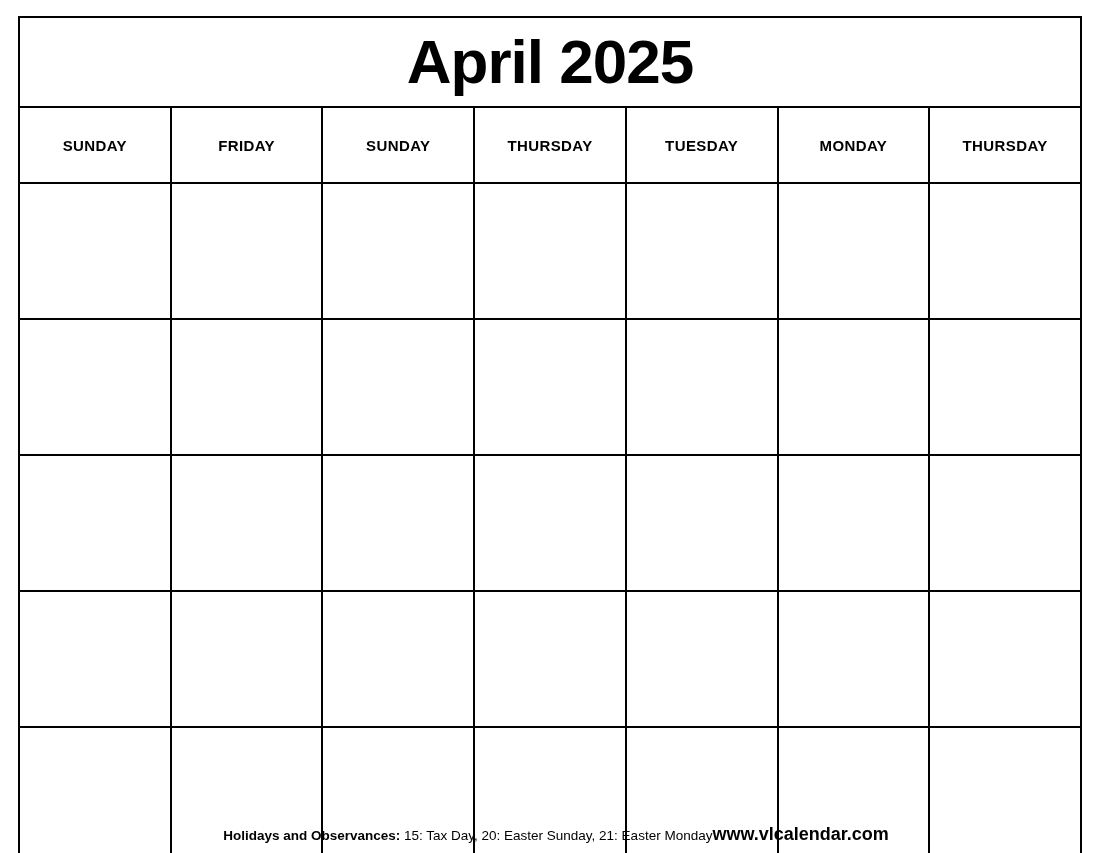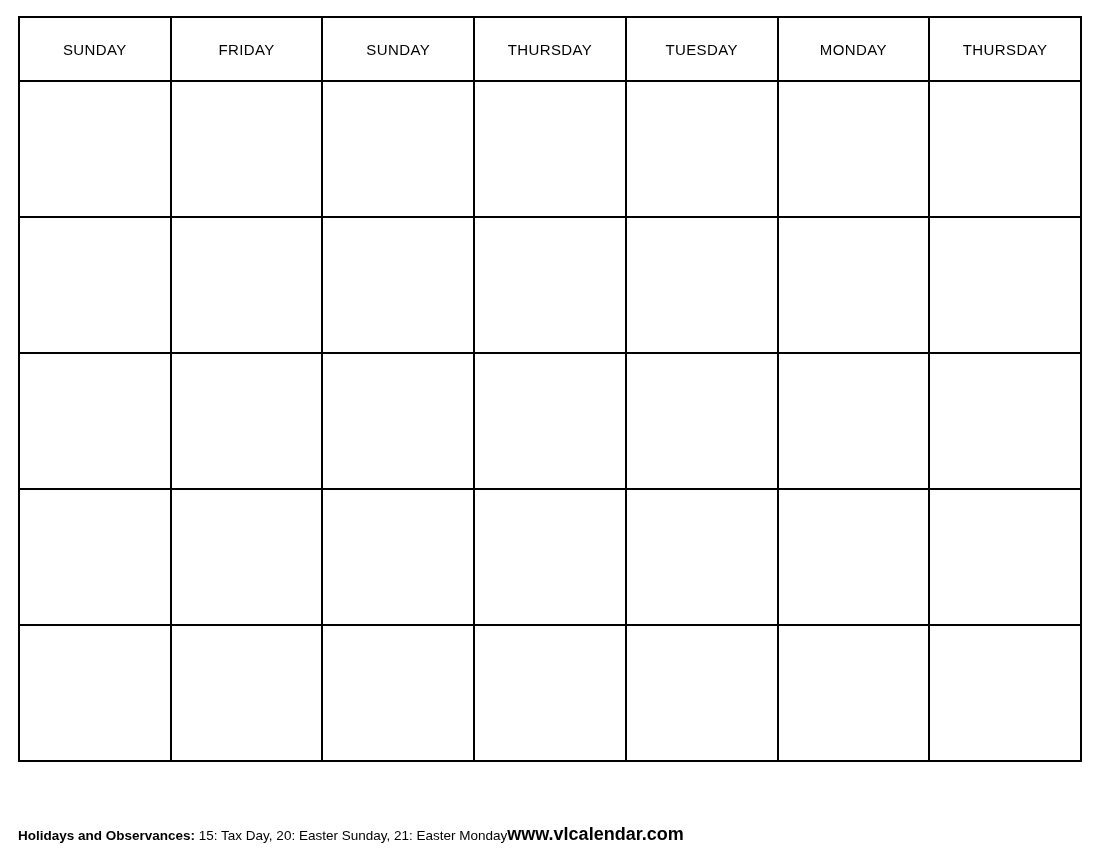--- a/index.html
+++ b/index.html
@@ -42,42 +42,42 @@
     font-weight: bold;
     letter-spacing: -1px;
     line-height: 88px;
     font-family: "Liberation Sans", sans-serif;
   }
 
   .dow-cell {
     border: 2px solid #000;
     text-align: center;
     font-size: 15px;
-    font-weight: normal;
+    font-weight: bold;
     letter-spacing: 0.4px;
     height: 46px;
-    padding: 8px;
+    padding: 14px;
   }
 
   .day-cell {
     border: 2px solid #000;
     height: 128px;
     padding: 3px 5px;
     vertical-align: top;
     font-size: 15px;
     font-weight: bold;
   }
 
   .footer {
     position: absolute;
     left: 18px;
     right: 6px;
     bottom: 8px;
     display: flex;
-    justify-content: flex-start;
+    justify-content: center;
     align-items: baseline;
     font-size: 13.5px;
   }
   .footer-left {
     font-weight: normal;
   }
   .footer-left .strong {
     font-weight: bold;
   }
   .footer-right {
@@ -85,20 +85,25 @@
     font-size: 18px;
   }
 </style>
 </head>
 <body>
 
 <div class="page">
 
   <table class="calendar">
     <tbody>
+        <tr>
+      <td class="title-cell" colspan="7">
+        <span class="title-text">April 2025</span>
+      </td>
+    </tr>
     <tr>
       <td class="dow-cell">SUNDAY</td>
       <td class="dow-cell">FRIDAY</td>
       <td class="dow-cell">SUNDAY</td>
       <td class="dow-cell">THURSDAY</td>
       <td class="dow-cell">TUESDAY</td>
       <td class="dow-cell">MONDAY</td>
       <td class="dow-cell">THURSDAY</td>
     </tr>
 

